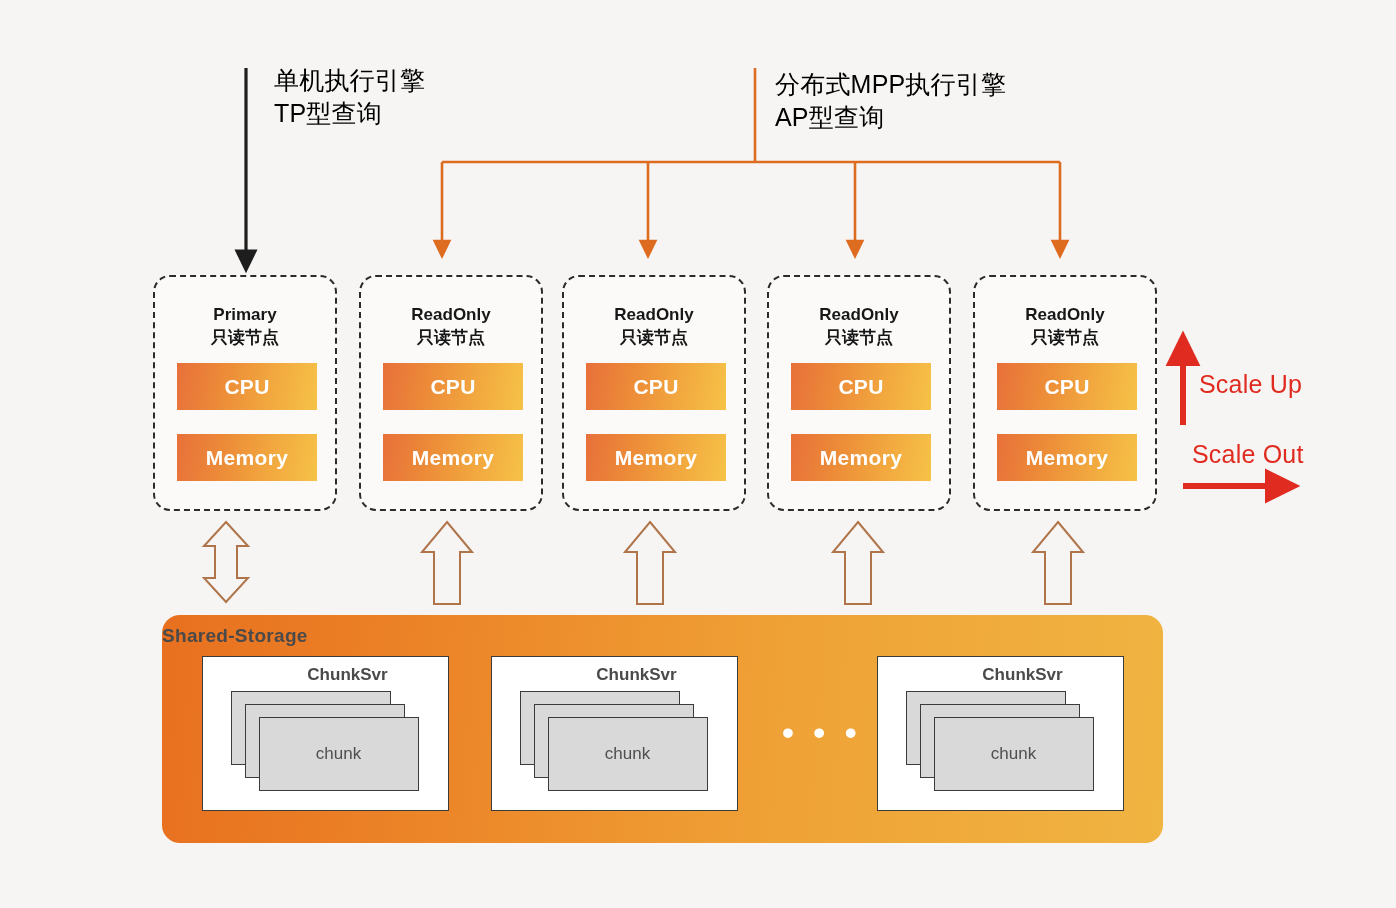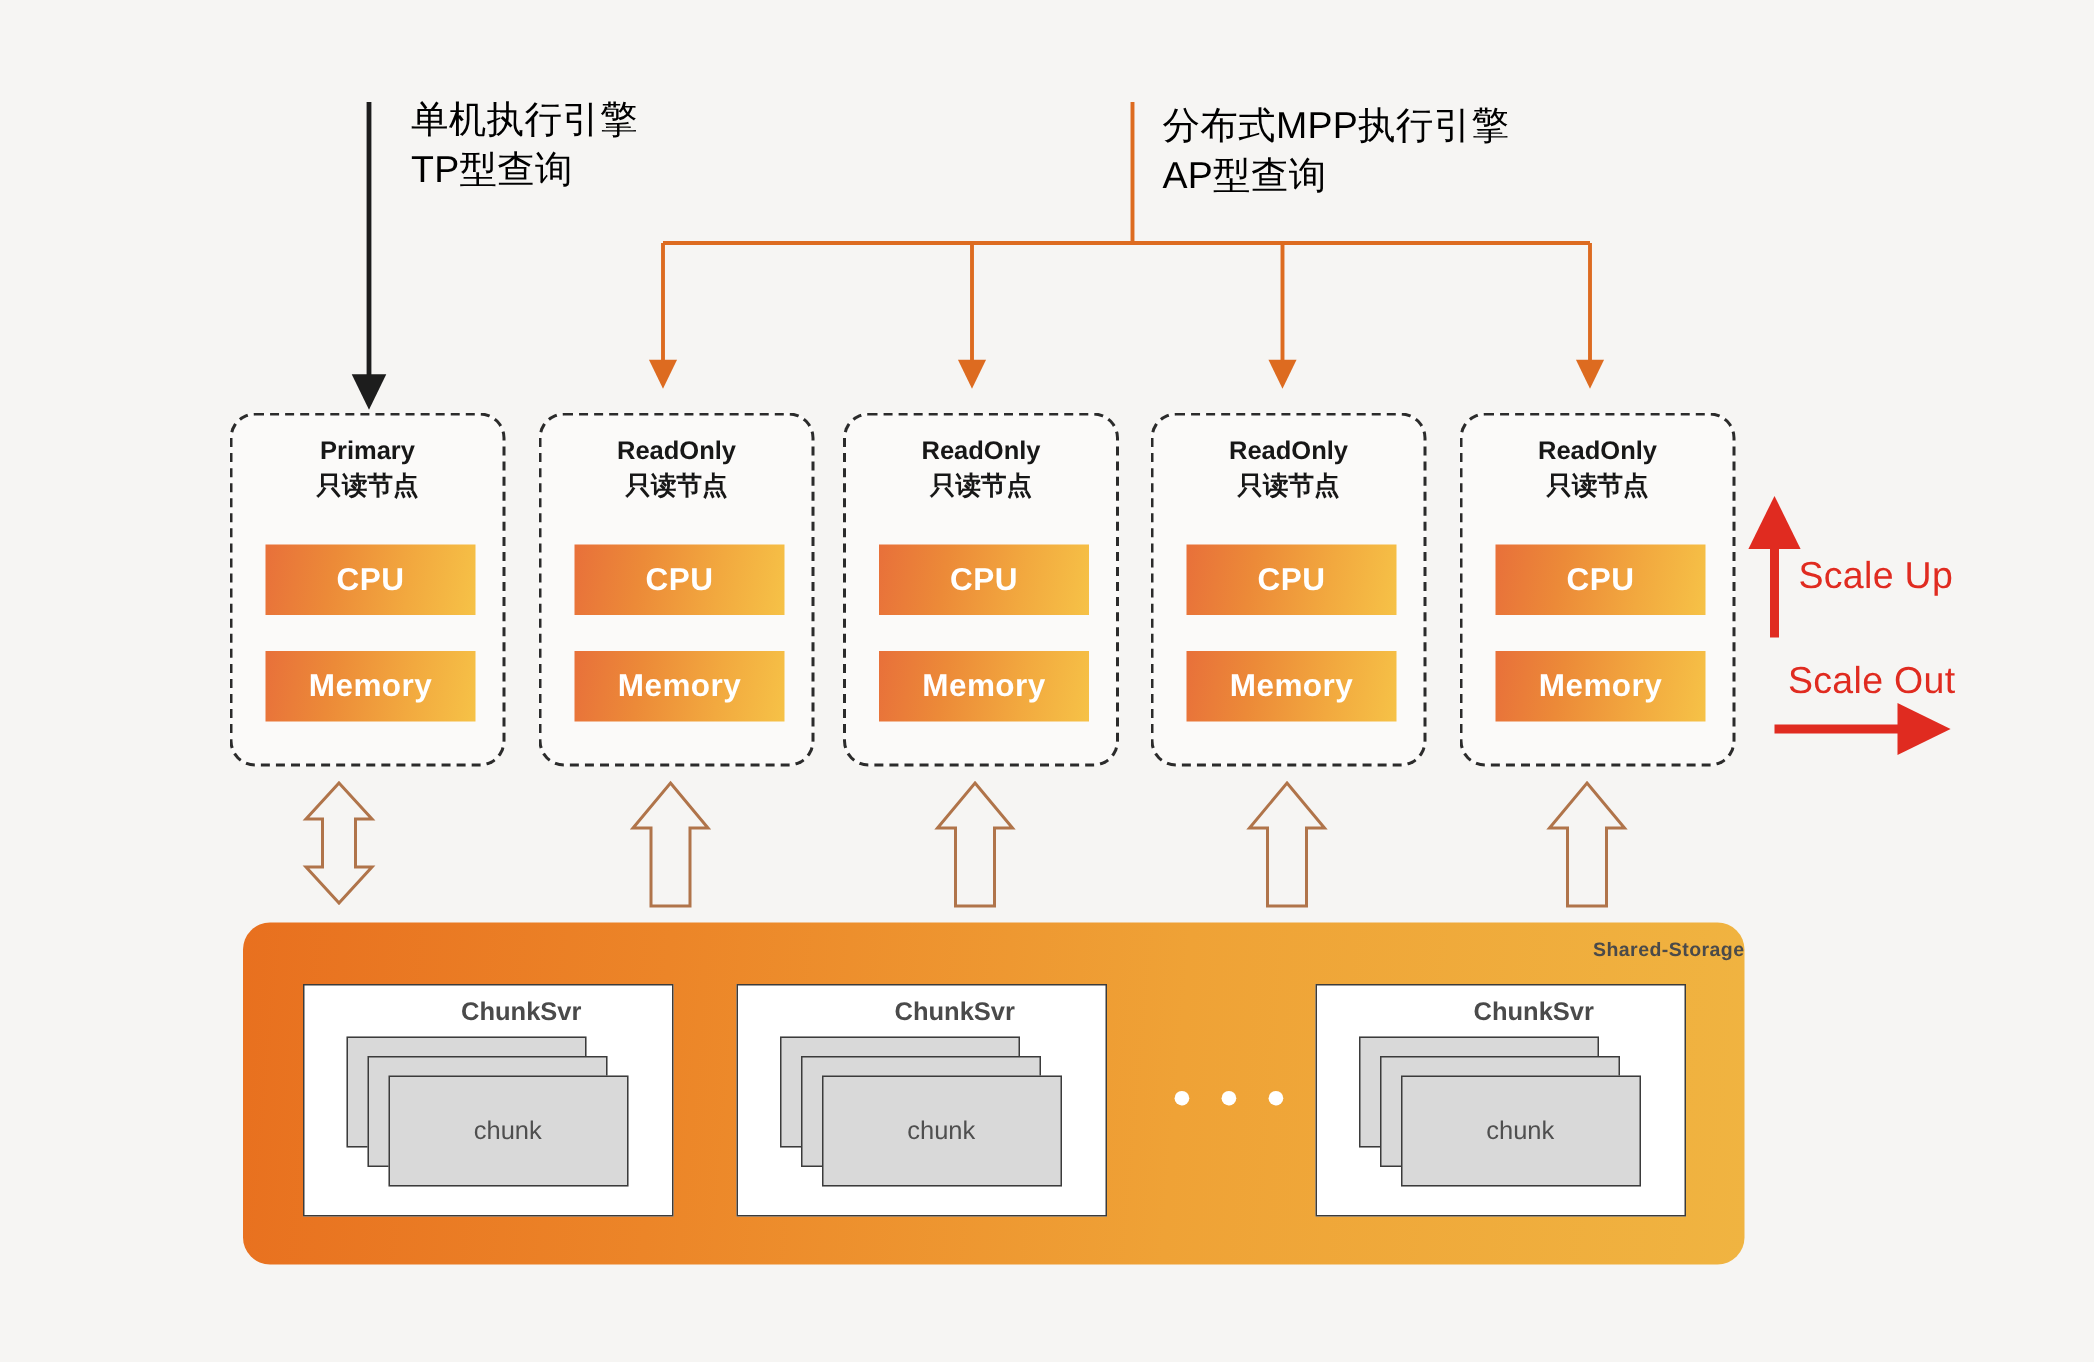--- a/index.html
+++ b/index.html
@@ -45,21 +45,21 @@
     top: 275px;
     width: 184px;
     height: 236px;
     border: 2px dashed #2b2b2b;
     border-radius: 17px;
     background: #fbfaf9;
     box-sizing: border-box;
   }
   .node-title {
     text-align: center;
-    margin-top: 12px;
+    margin-top: 26px;
     font-size: 17px;
     font-weight: bold;
     color: #171717;
     line-height: 23px;
   }
   .node-sub {
     text-align: center;
     font-size: 17px;
     font-weight: bold;
     color: #171717;
@@ -91,22 +91,22 @@
     height: 228px;
     border-radius: 18px;
     background: linear-gradient(95deg, #e8701f 0%, #ec8528 28%, #efa236 62%, #f0b441 100%);
     box-sizing: border-box;
   }
   #storage-title {
     position: absolute;
     top: 10px;
     left: 0;
     right: 0;
-    text-align: right;
-    font-size: 13px;
+    text-align: left;
+    font-size: 19px;
     font-weight: bold;
     color: #4a4a4a;
     letter-spacing: 0.3px;
   }
   .chunksvr {
     position: absolute;
     top: 41px;
     width: 247px;
     height: 155px;
     background: #ffffff;

